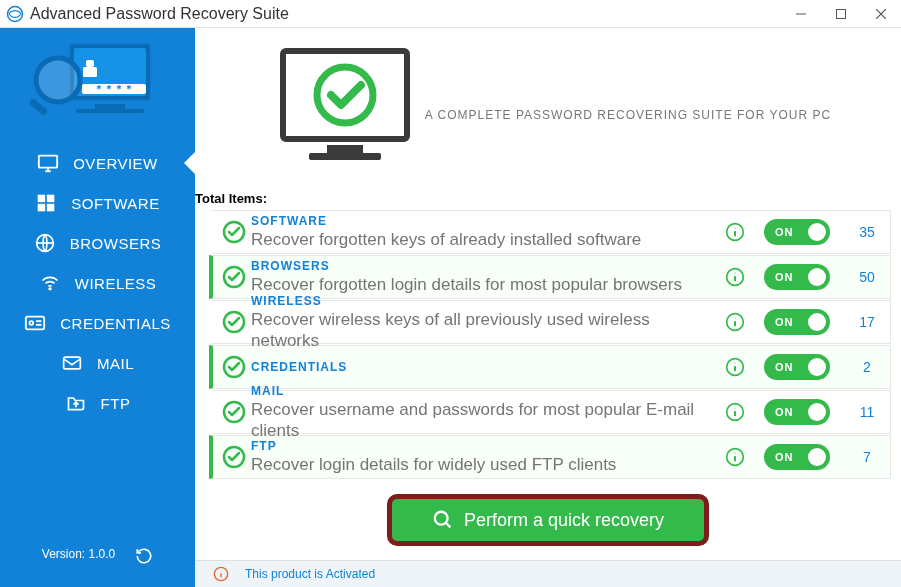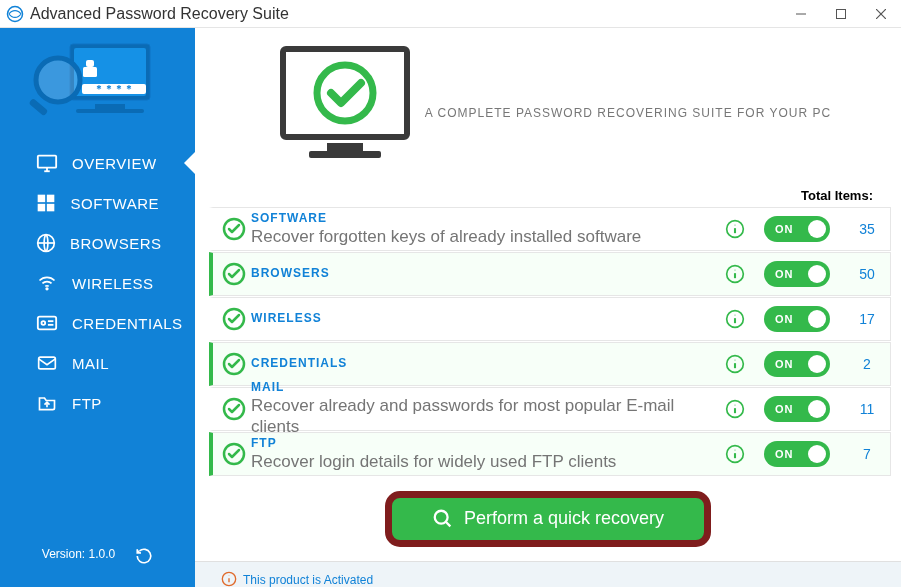--- a/index.html
+++ b/index.html
@@ -9,49 +9,49 @@
 .titlebar .app-icon { width: 18px; height: 18px; margin-right: 6px; display:flex; align-items:center; justify-content:center; }
 .titlebar .title { font-size: 16px; color: #333; flex: 1; }
 .winbtns { display: flex; }
 .winbtn { width: 40px; height: 28px; display:flex; align-items:center; justify-content:center; font-size:13px; color:#555; cursor:pointer; }
 
 .body { display: flex; height: 559px; }
 
 .sidebar { width: 195px; background: #1182D7; color: #fff; display:flex; flex-direction:column; position:relative; }
 .sidebar .hero { height: 115px; display:flex; align-items:center; justify-content:center; }
 .nav { list-style:none; }
-.nav li { height: 40px; display:flex; align-items:center; padding: 0 36px; font-size: 15px; cursor:pointer; position:relative; letter-spacing:0.5px; }
+.nav li { height: 40px; display:flex; align-items:center; padding: 0 25px; font-size: 15px; cursor:pointer; position:relative; letter-spacing:0.5px;justify-content:center; }
 .nav li .nicon { width:22px; height:22px; margin-right:14px; display:flex; align-items:center; justify-content:center; }
 .nav li.active::after { content:""; position:absolute; right:-1px; top:50%; transform:translateY(-50%); width:0; height:0; border-top:12px solid transparent; border-bottom:12px solid transparent; border-right:12px solid #fff; }
 .sidebar .footer { margin-top:auto; height: 40px; display:flex; align-items:flex-start; justify-content:center; font-size:12px; gap:20px; padding: 0 16px; }
 .sidebar .footer .refresh { width:18px; height:18px; cursor:pointer; }
 
 .main { flex:1; display:flex; flex-direction:column; background:#fff; }
 .hero-main { height: 184px; display:flex; align-items:center; justify-content:center; }
 .tagline { font-size: 12px; color:#777; letter-spacing:1px; margin-top:10px; }
 
-.total-row { display:flex; justify-content:flex-end; padding: 0 28px 4px 0; font-size:13px; font-weight:bold; color:#000; }
+.total-row { display:flex; padding: 0 28px 4px 0; font-size:13px; font-weight:bold; color:#000; }
 
 .rows { padding: 0 10px 0 14px; }
 .row { height:44px; display:flex; align-items:center; border:1px solid #e6e6e6; border-left:4px solid transparent; margin-bottom:1px; background:#fff; }
 .row.active { border-left-color:#34B94B; background:#f7fff8; }
 .row .chk { width:34px; display:flex; align-items:center; justify-content:center; margin-left:4px; }
 .row .txt { flex:1; display:flex; flex-direction:column; justify-content:center; line-height:1.25; padding-right:8px; }
 .row .txt .t1 { font-size:12px; font-weight:bold; color:#1182D7; letter-spacing:1px; }
 .row .txt .t2 { font-size:17px; color:#757575; }
 .row .info { width:30px; display:flex; align-items:center; justify-content:center; cursor:pointer; }
 .row .toggle { width:66px; height:26px; background:#34B94B; border-radius:13px; display:flex; align-items:center; padding:11px 4px; margin:0 14px; cursor:pointer; }
 .row .toggle .lbl { color:#fff; font-size:11px; font-weight:bold; margin-left:7px; letter-spacing:1px;}
 .row .toggle .knob { width:18px; height:18px; background:#fff; border-radius:50%; margin-left:auto; }
 .row .count { width:46px; text-align:center; color:#1182D7; font-size:14px; font-weight:500; }
 
 .action-area { display:flex; justify-content:center; padding:14px 0; }
-.action-btn { background:#34B94B; border:7px solid #7f1d1d; color:#fff; font-size:18px; padding:10px 40px; border-radius:15px; display:flex; align-items:center; gap:10px; cursor:pointer; }
-
-.statusbar { height:30px; background:#eef4f8; display:flex; align-items:flex-end; padding:0 26px; gap:6px; font-size:12px; color:#1182D7; border-top:1px solid #e0e0e0; }
+.action-btn { background:#34B94B; border:5px solid #7f1d1d; color:#fff; font-size:18px; padding:10px 40px; border-radius:10px; display:flex; align-items:center; gap:10px; cursor:pointer; }
+
+.statusbar { height:30px; background:#eef4f8; display:flex; align-items:center; padding:0 18px; gap:16px; font-size:12px; color:#1182D7; border-top:1px solid #e0e0e0; }
 
 svg { display:block; }
 </style>
 </head>
 <body>
 
 <div class="titlebar">
   <span class="app-icon">
     <svg width="18" height="18" viewBox="0 0 24 24">
         <circle cx="12" cy="12" r="10" fill="none" stroke="#1182D7" stroke-width="2"></circle>
@@ -226,20 +226,21 @@
   </div>
         <div class="row active">
     <span class="chk">
       <svg width="24" height="24" viewBox="0 0 24 24">
               <circle cx="12" cy="12" r="10" fill="none" stroke="#34B94B" stroke-width="2.5"></circle>
               <path d="M7 12l3 3 7-7" fill="none" stroke="#34B94B" stroke-width="2.5" stroke-linecap="round" stroke-linejoin="round"></path>
             </svg>
     </span>
     <div class="txt">
       <span class="t1">BROWSERS</span>
+      <span class="t2">Recover forgotten login details for most popular browsers</span>
     </div>
     <span class="info">
       <svg width="20" height="20" viewBox="0 0 24 24" fill="none" stroke="#34B94B" stroke-width="2">
               <circle cx="12" cy="12" r="10"></circle>
               <line x1="12" y1="7" x2="12" y2="7.5" stroke-width="2.5"></line>
               <line x1="12" y1="11" x2="12" y2="17" stroke-width="2.5"></line>
             </svg>
     </span>
     <div class="toggle">
       <span class="lbl">ON</span>
@@ -249,20 +250,21 @@
   </div>
         <div class="row">
     <span class="chk">
       <svg width="24" height="24" viewBox="0 0 24 24">
               <circle cx="12" cy="12" r="10" fill="none" stroke="#34B94B" stroke-width="2.5"></circle>
               <path d="M7 12l3 3 7-7" fill="none" stroke="#34B94B" stroke-width="2.5" stroke-linecap="round" stroke-linejoin="round"></path>
             </svg>
     </span>
     <div class="txt">
       <span class="t1">WIRELESS</span>
+      <span class="t2">Recover wireless keys of all previously used wireless networks</span>
     </div>
     <span class="info">
       <svg width="20" height="20" viewBox="0 0 24 24" fill="none" stroke="#34B94B" stroke-width="2">
               <circle cx="12" cy="12" r="10"></circle>
               <line x1="12" y1="7" x2="12" y2="7.5" stroke-width="2.5"></line>
               <line x1="12" y1="11" x2="12" y2="17" stroke-width="2.5"></line>
             </svg>
     </span>
     <div class="toggle">
       <span class="lbl">ON</span>
@@ -295,21 +297,21 @@
   </div>
         <div class="row">
     <span class="chk">
       <svg width="24" height="24" viewBox="0 0 24 24">
               <circle cx="12" cy="12" r="10" fill="none" stroke="#34B94B" stroke-width="2.5"></circle>
               <path d="M7 12l3 3 7-7" fill="none" stroke="#34B94B" stroke-width="2.5" stroke-linecap="round" stroke-linejoin="round"></path>
             </svg>
     </span>
     <div class="txt">
       <span class="t1">MAIL</span>
-      <span class="t2">Recover already and passwords for most popular E-mail clients</span>
+      <span class="t2">Recover username and passwords for most popular E-mail clients</span>
     </div>
     <span class="info">
       <svg width="20" height="20" viewBox="0 0 24 24" fill="none" stroke="#34B94B" stroke-width="2">
               <circle cx="12" cy="12" r="10"></circle>
               <line x1="12" y1="7" x2="12" y2="7.5" stroke-width="2.5"></line>
               <line x1="12" y1="11" x2="12" y2="17" stroke-width="2.5"></line>
             </svg>
     </span>
     <div class="toggle">
       <span class="lbl">ON</span>

